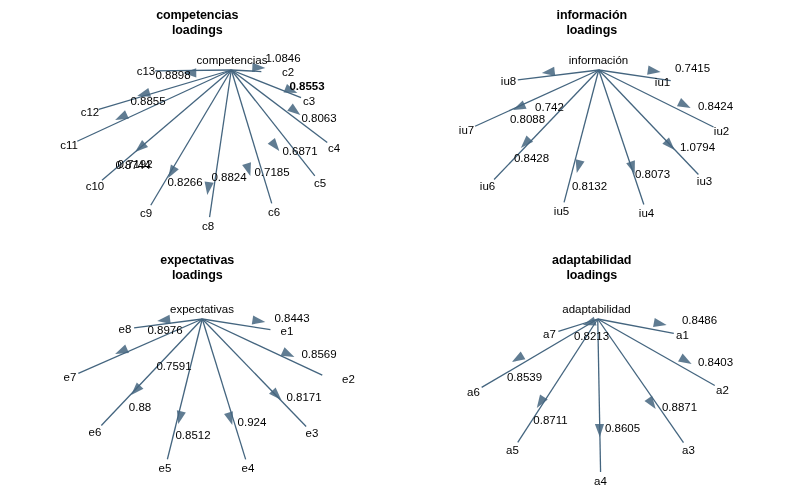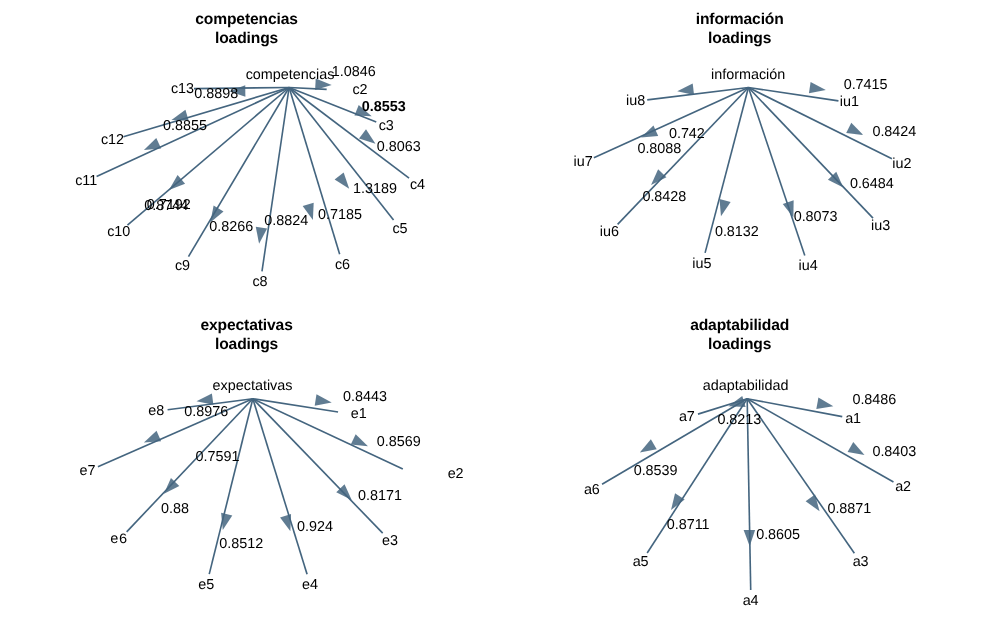--- a/index.html
+++ b/index.html
@@ -94,21 +94,21 @@
           </g>
         </svg>
         <div class="node-label" style="left: 232px; top: 60px;">competencias</div>
         <div class="node-label" style="left: 270px; top: 72px; margin-left: 18px;">c2</div>
         <div class="edge-label" style="left: 283px; top: 58px;">1.0846</div>
         <div class="node-label" style="left: 309px; top: 101px;">c3</div>
         <div class="edge-label" style="left: 307px; top: 86px; font-weight: bold;">0.8553</div>
         <div class="node-label" style="left: 334px; top: 148px;">c4</div>
         <div class="edge-label" style="left: 319px; top: 118px;">0.8063</div>
         <div class="node-label" style="left: 320px; top: 183px;">c5</div>
-        <div class="edge-label" style="left: 300px; top: 151px;">1.3189</div>
+        <div class="edge-label" style="left: 300px; top: 151px;">0.6871</div>
         <div class="node-label" style="left: 274px; top: 212px;">c6</div>
         <div class="edge-label" style="left: 272px; top: 172px;">0.7185</div>
         <div class="node-label" style="left: 208px; top: 226px;">c8</div>
         <div class="edge-label" style="left: 229px; top: 177px;">0.8824</div>
         <div class="node-label" style="left: 146px; top: 213px;">c9</div>
         <div class="edge-label" style="left: 185px; top: 182px;">0.8266</div>
         <div class="node-label" style="left: 95px; top: 186px;">c10</div>
         <div class="edge-label" style="left: 135px; top: 164px;">0.7192</div>
         <div class="node-label" style="left: 69px; top: 145px;">c11</div>
         <div class="edge-label" style="left: 133px; top: 127px; margin-top: 38px;">0.8744</div>
@@ -149,26 +149,26 @@
           <g>
             <line x1="204" y1="70" x2="80.19329829716344" y2="126.27577350128935" stroke="#44657f" stroke-width="1.3"></line>
             <polygon points="118,110 127.9312706632284,100.43287592775663 131.7382577507993,108.80824752041259" fill="#44657f" opacity="0.85"></polygon>
           </g>
           <g>
             <line x1="204" y1="70" x2="122.93352166107775" y2="79.90812513031273" stroke="#44657f" stroke-width="1.3"></line>
             <polygon points="147,73 159.34590635482772,66.85682522812309 160.46204511050803,75.98886959278033" fill="#44657f" opacity="0.85"></polygon>
           </g>
         </svg>
         <div class="node-label" style="left: 204px; top: 60px;">información</div>
-        <div class="node-label" style="left: 285px; top: 82px;">iu1</div>
+        <div class="node-label" style="left: 268px; top: 82px;">iu1</div>
         <div class="edge-label" style="left: 298px; top: 68px;">0.7415</div>
         <div class="node-label" style="left: 327px; top: 131px;">iu2</div>
         <div class="edge-label" style="left: 321px; top: 106px;">0.8424</div>
         <div class="node-label" style="left: 310px; top: 181px;">iu3</div>
-        <div class="edge-label" style="left: 303px; top: 147px;">0.6484</div>
+        <div class="edge-label" style="left: 303px; top: 147px;">1.0794</div>
         <div class="node-label" style="left: 252px; top: 213px;">iu4</div>
         <div class="edge-label" style="left: 258px; top: 174px;">0.8073</div>
         <div class="node-label" style="left: 167px; top: 211px;">iu5</div>
         <div class="edge-label" style="left: 195px; top: 186px;">0.8132</div>
         <div class="node-label" style="left: 93px; top: 186px;">iu6</div>
         <div class="edge-label" style="left: 137px; top: 158px;">0.8428</div>
         <div class="node-label" style="left: 72px; top: 130px;">iu7</div>
         <div class="edge-label" style="left: 133px; top: 119px;">0.8088</div>
         <div class="node-label" style="left: 114px; top: 81px;">iu8</div>
         <div class="edge-label" style="left: 155px; top: 83px; margin-top: 24px;">0.742</div>
@@ -207,29 +207,29 @@
             <polygon points="115,109 125.05129388462257,99.55905241805947 128.75221191997628,107.98183139507135" fill="#44657f" opacity="0.85"></polygon>
           </g>
           <g>
             <line x1="202" y1="74" x2="133.92504866172717" y2="82.84090277120427" stroke="#44657f" stroke-width="1.3"></line>
             <polygon points="157,76 169.29930948333256,69.76405690907893 170.48416442832374,78.88743998551115" fill="#44657f" opacity="0.85"></polygon>
           </g>
         </svg>
         <div class="node-label" style="left: 202px; top: 64px;">expectativas</div>
         <div class="node-label" style="left: 279px; top: 86px; padding-left: 16px;">e1</div>
         <div class="edge-label" style="left: 292px; top: 73px;">0.8443</div>
-        <div class="node-label" style="left: 346px; top: 134px; padding-left: 37px;">e2</div>
+        <div class="node-label" style="left: 330px; top: 134px; padding-left: 37px;">e2</div>
         <div class="edge-label" style="left: 319px; top: 109px;">0.8569</div>
         <div class="node-label" style="left: 312px; top: 188px;">e3</div>
         <div class="edge-label" style="left: 304px; top: 152px;">0.8171</div>
         <div class="node-label" style="left: 248px; top: 223px;">e4</div>
         <div class="edge-label" style="left: 252px; top: 177px;">0.924</div>
         <div class="node-label" style="left: 165px; top: 223px;">e5</div>
         <div class="edge-label" style="left: 193px; top: 190px;">0.8512</div>
-        <div class="node-label" style="left: 95px; top: 187px; font-family: Liberation Mono, monospace;">e6</div>
+        <div class="node-label" style="left: 95px; top: 187px;">e6</div>
         <div class="edge-label" style="left: 140px; top: 162px;">0.88</div>
         <div class="node-label" style="left: 70px; top: 132px;">e7</div>
         <div class="edge-label" style="left: 133px; top: 121px; margin-left: 41px;">0.7591</div>
         <div class="node-label" style="left: 125px; top: 84px;">e8</div>
         <div class="edge-label" style="left: 165px; top: 85px;">0.8976</div>
       </div>
     </div>
     <div class="panel">
       <div class="panel-title"><span class="t1">adaptabilidad</span><span class="t2">loadings</span></div>
       <div class="diagram">

